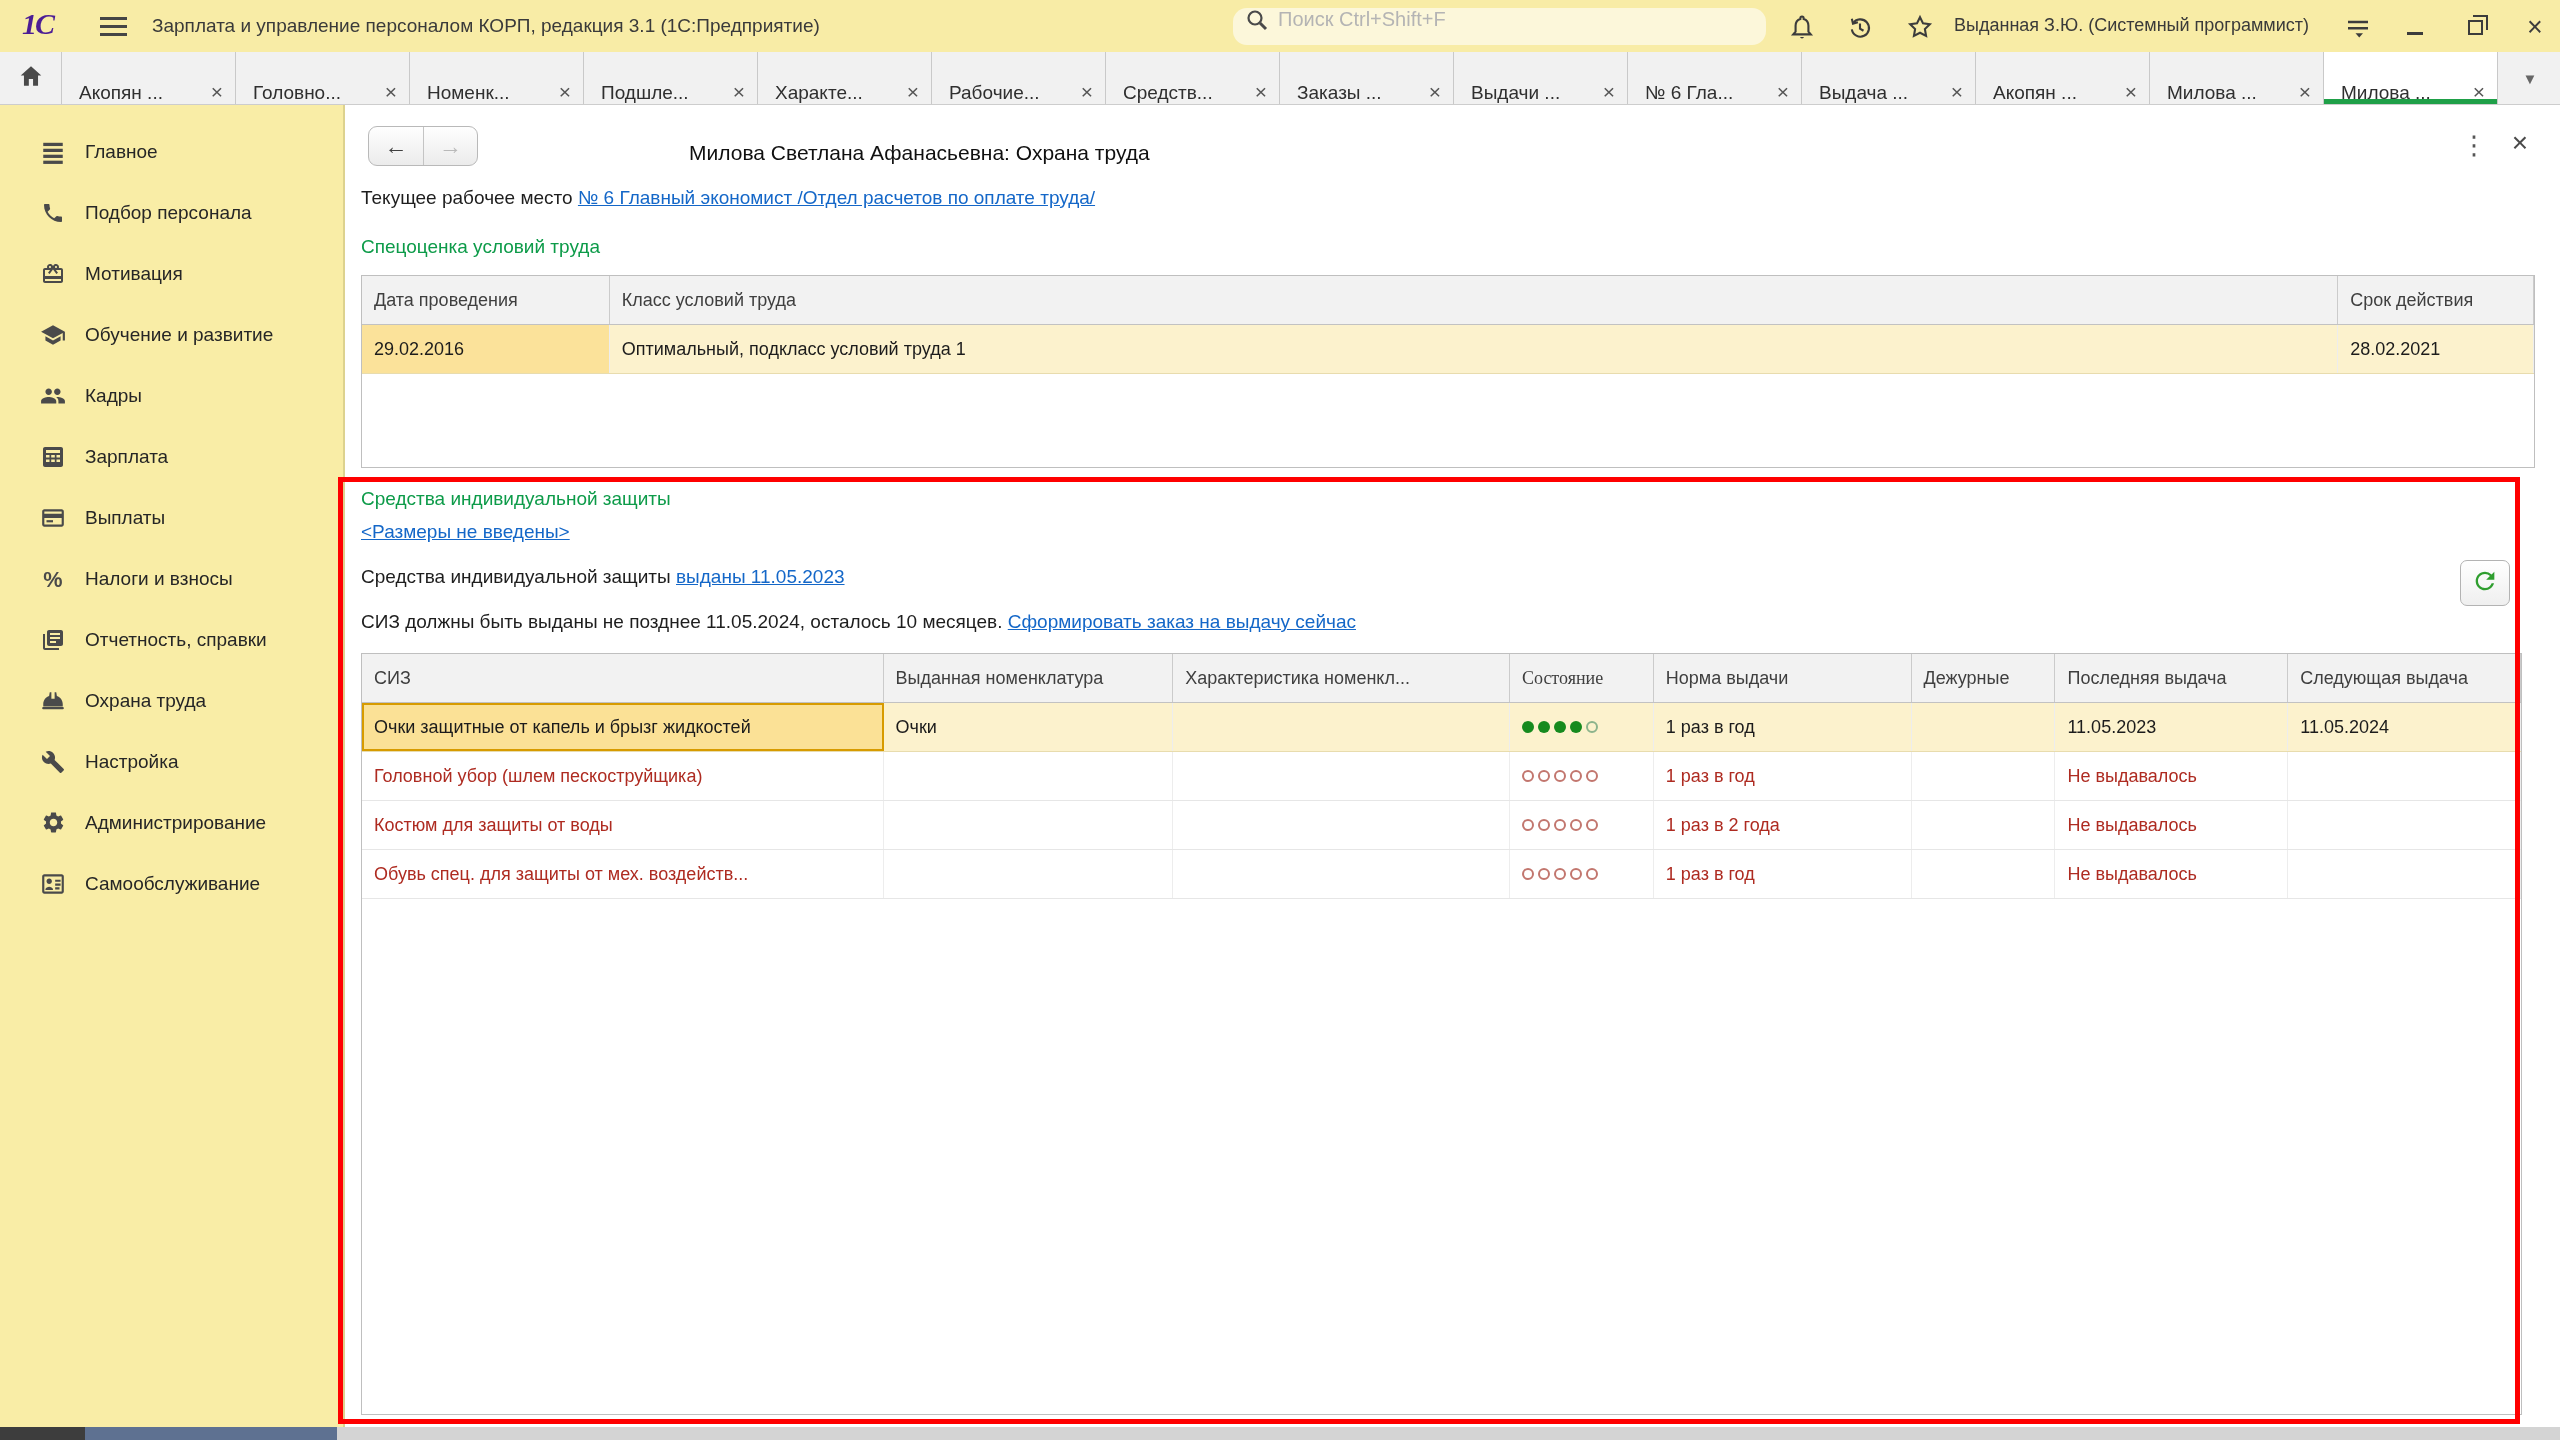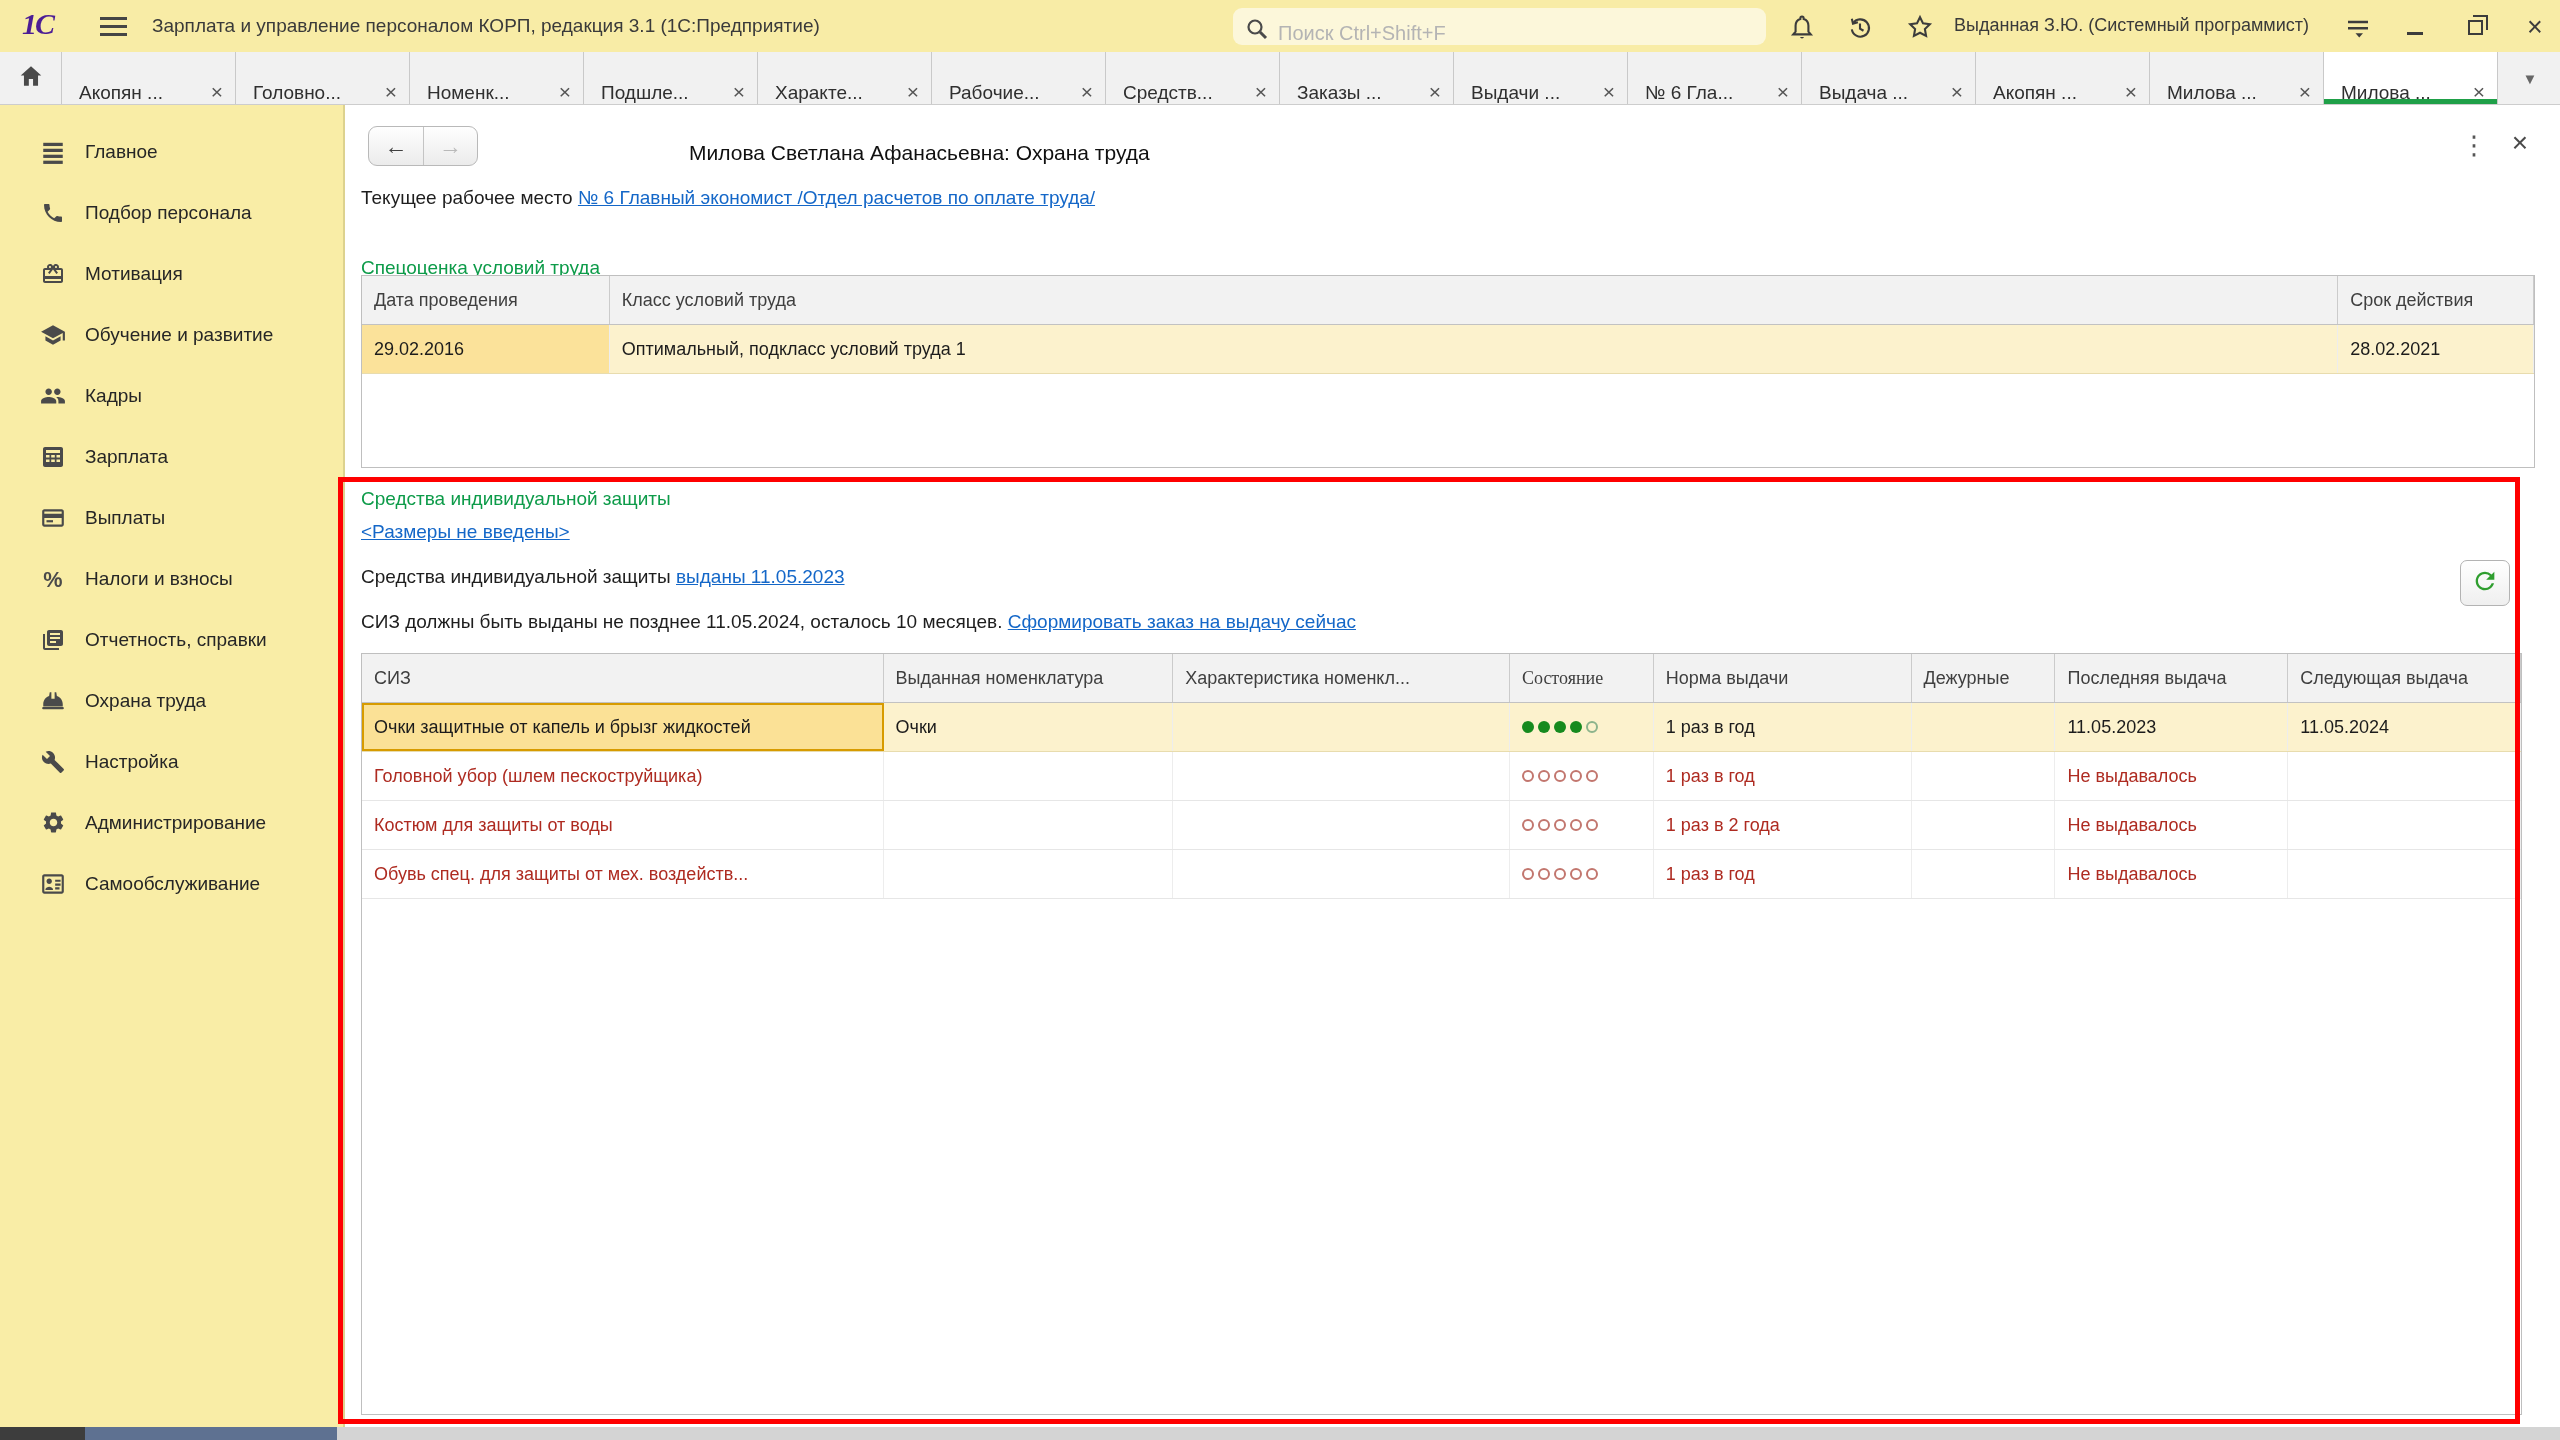--- a/index.html
+++ b/index.html
@@ -8,21 +8,21 @@
 
   
   .titlebar { position:absolute; top:0; left:0; right:0; height:52px;
     background:var(--titlebar-yellow,#f8eca6); }
   .logo { position:absolute; left:22px; top:7px; font:italic bold 30px "Liberation Serif",serif;
     color:#4c1d95; letter-spacing:-2px; }
   .hamburger { position:absolute; left:100px; top:17px; width:27px; height:19px;
     background:repeating-linear-gradient(to bottom,#454545 0 3px,transparent 3px 8px); }
   .app-title { position:absolute; left:152px; top:15px; font-size:19px; color:#3a3a3a; white-space:nowrap; }
   .search-box { position:absolute; left:1233px; top:8px; width:533px; height:37px;
-    background:#fcf7da; border-radius:9px; display:flex; align-items:flex-end; gap:9px; padding:0 12px; }
+    background:#fcf7da; border-radius:14px; display:flex; align-items:flex-start; gap:9px; padding:0 12px; }
   .search-box input { flex:1; border:none; outline:none; background:transparent; font-size:20px;
     color:#333; font-family:"Liberation Sans",sans-serif; }
   .search-box input::placeholder { color:#b4b4b4; }
   .tb-btn { position:absolute; top:9px; width:36px; height:36px; display:flex;
     align-items:center; justify-content:center; }
   .user-name { position:absolute; left:1954px; top:15px; font-size:18px; color:#3a3a3a; white-space:nowrap; }
   .win-btn { position:absolute; top:12px; width:34px; height:30px; display:flex;
     align-items:center; justify-content:center; color:#3c3c3c; }
   .min-glyph { width:16px; height:3px; background:#3c3c3c; margin-top:12px; }
   .restore-glyph { position:relative; width:15px; height:15px; border:2px solid #3c3c3c; background:transparent; }
@@ -344,21 +344,21 @@
   </div>
   <div class="form-title">Милова Светлана Афанасьевна: Охрана труда</div>
   <div class="form-kebab">⋮</div>
   <div class="form-close">×</div>
 
   <div class="workplace">
     <span>Текущее рабочее место</span>
     <a class="link">№ 6 Главный экономист /Отдел расчетов по оплате труда/</a>
   </div>
 
-  <div class="sec-h" style="left:14px; top:152px;">Спецоценка условий труда</div>
+  <div class="sec-h" style="left:14px; top:131px;">Спецоценка условий труда</div>
   <div class="table" style="left:14px; top:170px; width:2174px; height:193px;">
     <div class="thead">
       <div class="th a0">Дата проведения</div>
       <div class="th a1">Класс условий труда</div>
       <div class="th a2">Срок действия</div>
     </div>
     <div class="trow assess-row">
       <div class="td a0">29.02.2016</div>
       <div class="td a1">Оптимальный, подкласс условий труда 1</div>
       <div class="td a2">28.02.2021</div>

